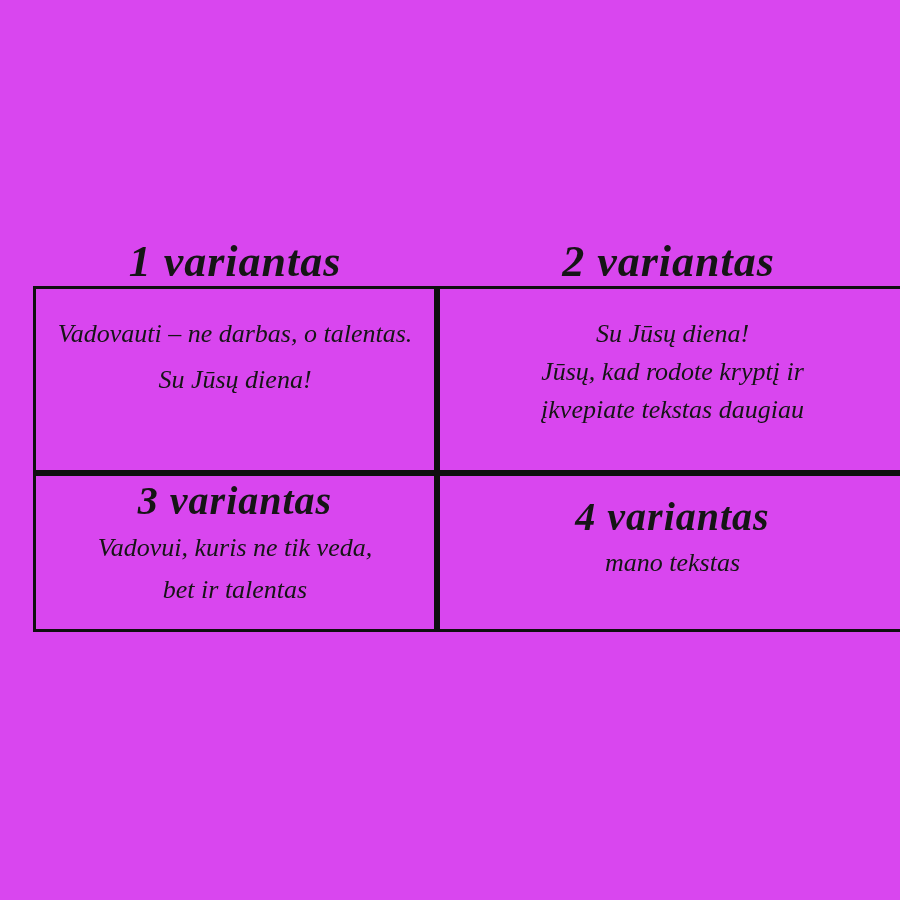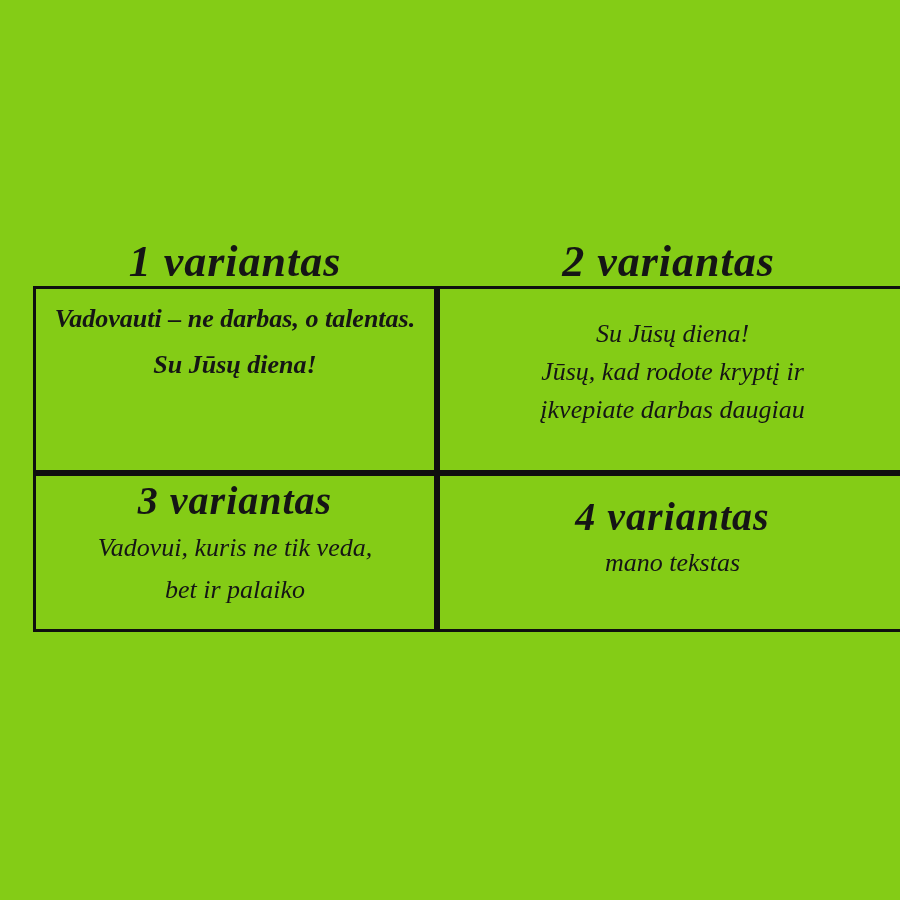--- a/index.html
+++ b/index.html
@@ -4,21 +4,21 @@
 <style>
   html, body {
     margin: 0;
     padding: 0;
     background: #ffffff;
   }
   .canvas {
     position: relative;
     width: 900px;
     height: 900px;
-    background: #84cc16;
+    background: #d946ef;
     overflow: hidden;
     font-family: "Liberation Serif", "DejaVu Serif", serif;
     color: #151515;
   }
 
   
   .headings {
     position: absolute;
     left: 33px;
     top: 226px;
@@ -71,21 +71,21 @@
   .cell-heading {
     margin: 0;
     font-size: 40px;
     font-style: italic;
     font-weight: bold;
     letter-spacing: 1px;
     line-height: 50px;
     white-space: nowrap;
   }
 
-  .cell-v1 { padding-top: 7px; font-weight: bold; }
+  .cell-v1 { padding-top: 22px; }
   .cell-v1 .script-line { line-height: 46px; }
 
   .cell-v2 { padding-top: 26px; }
   .cell-v2 .script-line { line-height: 38px; }
 
   .cell-v3 { padding-top: 0; }
   .cell-v3 .lines { margin-top: 1px; }
   .cell-v3 .script-line { line-height: 42px; }
 
   .cell-v4 { padding-top: 16px; }
@@ -109,28 +109,28 @@
   <div class="variants-table">
 
     <div class="cell cell-v1">
       <p class="script-line">Vadovauti – ne darbas, o talentas.</p>
       <p class="script-line">Su Jūsų diena!</p>
     </div>
 
     <div class="cell cell-v2">
       <p class="script-line">Su Jūsų diena!</p>
       <p class="script-line">Jūsų, kad rodote kryptį ir</p>
-      <p class="script-line">įkvepiate darbas daugiau</p>
+      <p class="script-line">įkvepiate tekstas daugiau</p>
     </div>
 
     <div class="cell cell-v3">
       <p class="cell-heading">3 variantas</p>
       <div class="lines">
         <p class="script-line">Vadovui, kuris ne tik veda,</p>
-        <p class="script-line">bet ir palaiko</p>
+        <p class="script-line">bet ir talentas</p>
       </div>
     </div>
 
     <div class="cell cell-v4">
       <p class="cell-heading">4 variantas</p>
       <div class="lines">
         <p class="script-line">mano tekstas</p>
       </div>
     </div>
 

